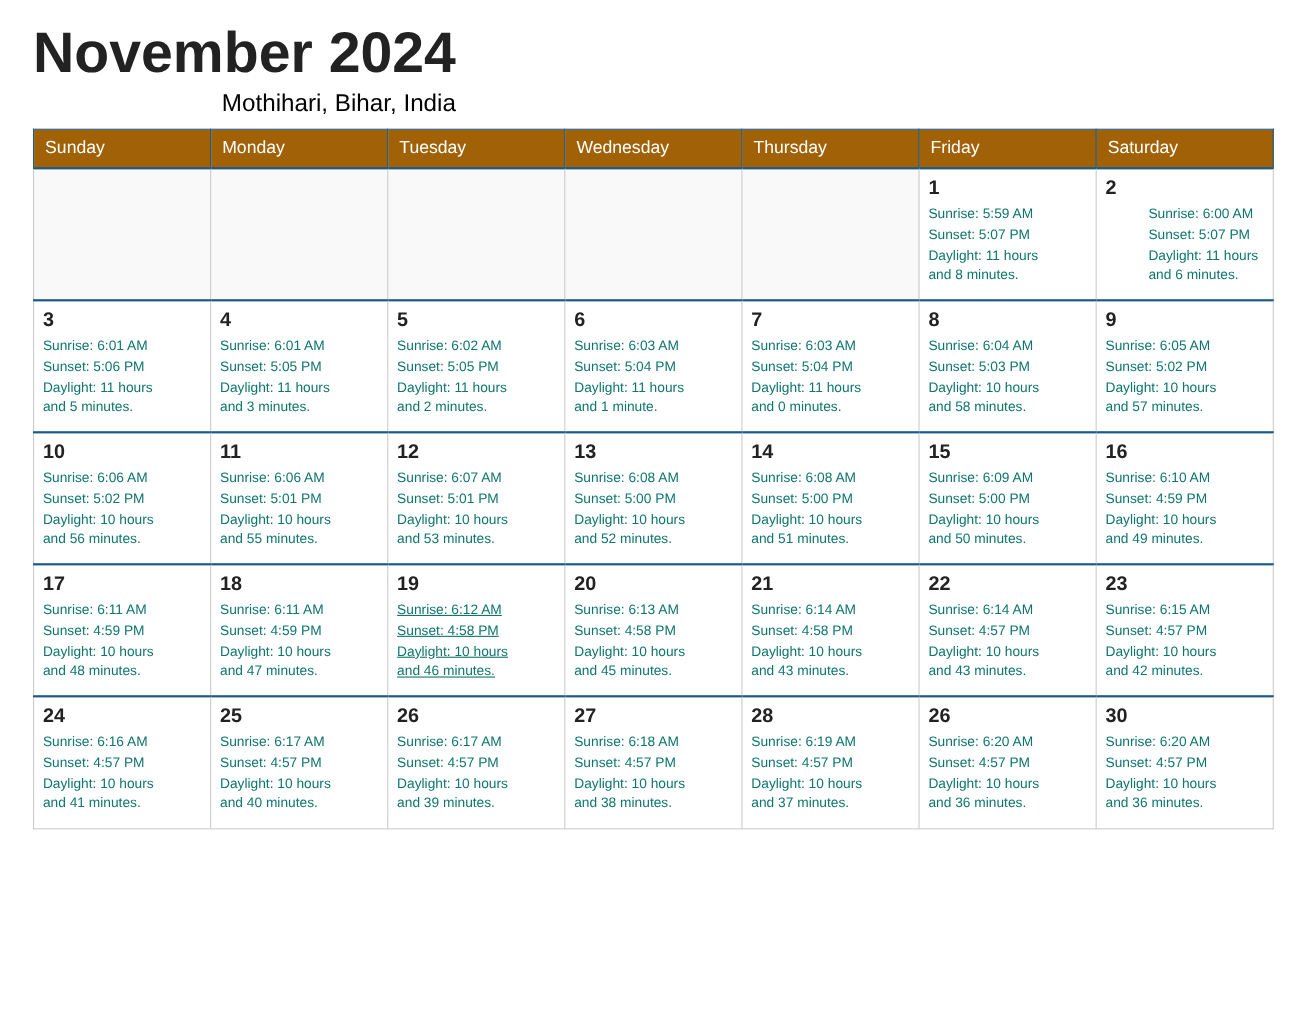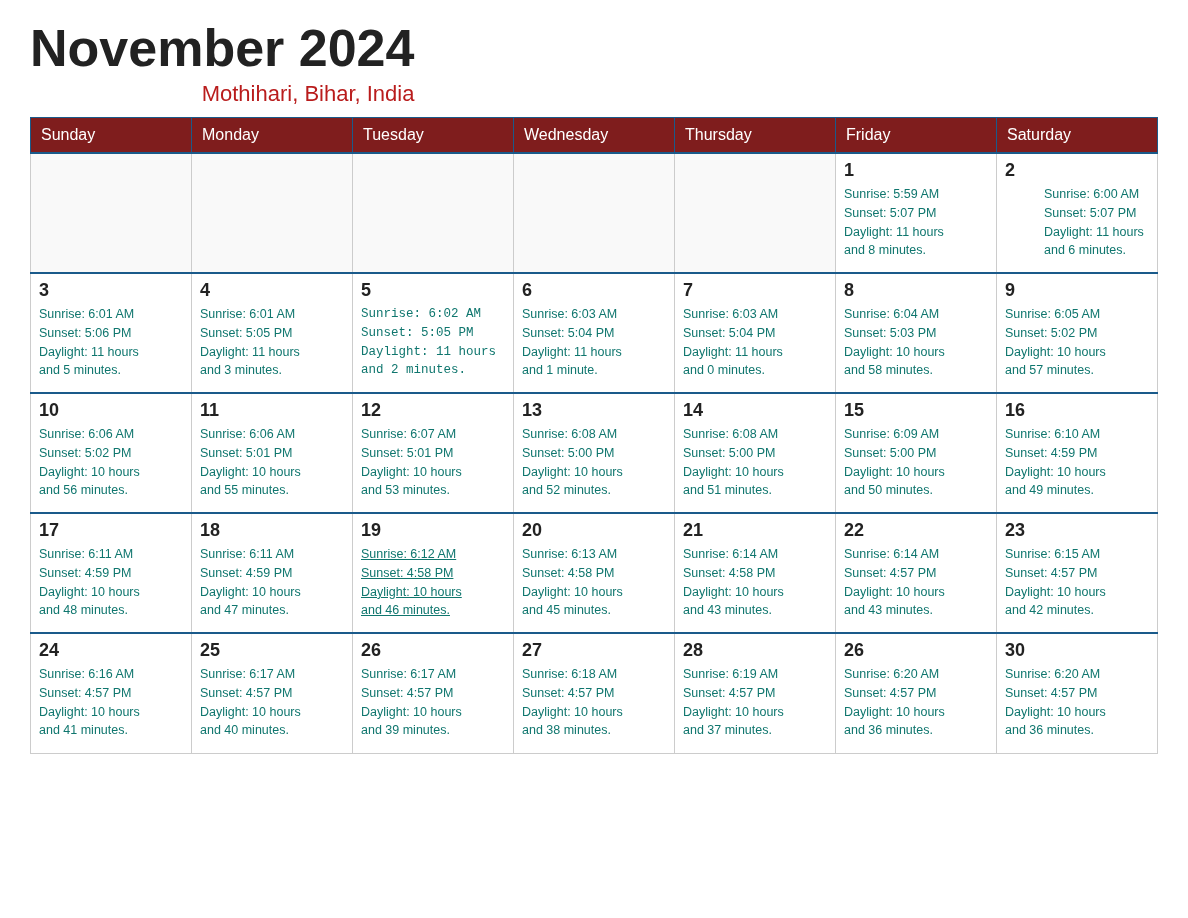--- a/index.html
+++ b/index.html
@@ -25,30 +25,30 @@
       text-align: right;
     }
     .month-title {
       font-size: 52px;
       font-weight: bold;
       color: #222;
       line-height: 1.1;
     }
     .location-title {
       font-size: 22px;
-      color: #b91c1c;
+      color: #000000;
       margin-top: 4px;
     }
     .calendar {
       width: 100%;
       border-collapse: collapse;
       margin-top: 10px;
     }
     .calendar th {
-      background-color: #7f1d1d;
+      background-color: #a16207;
       color: #fff;
       font-size: 16px;
       font-weight: normal;
       padding: 8px 10px;
       text-align: left;
       border: 1px solid #1a5a8a;
     }
     .calendar td {
       border: 1px solid #ccc;
       vertical-align: top;
@@ -161,21 +161,21 @@
         </td>
         <td>
           <div class="day-number">4</div>
           <div class="day-info" style="white-space: pre-line;">Sunrise: 6:01 AM
 Sunset: 5:05 PM
 Daylight: 11 hours
 and 3 minutes.</div>
         </td>
         <td>
           <div class="day-number">5</div>
-          <div class="day-info" style="white-space: pre-line; font-family: Liberation Mono, monospace;">Sunrise: 6:02 AM
+          <div class="day-info" style="white-space: pre-line;">Sunrise: 6:02 AM
 Sunset: 5:05 PM
 Daylight: 11 hours
 and 2 minutes.</div>
         </td>
         <td>
           <div class="day-number">6</div>
           <div class="day-info" style="white-space: pre-line;">Sunrise: 6:03 AM
 Sunset: 5:04 PM
 Daylight: 11 hours
 and 1 minute.</div>

